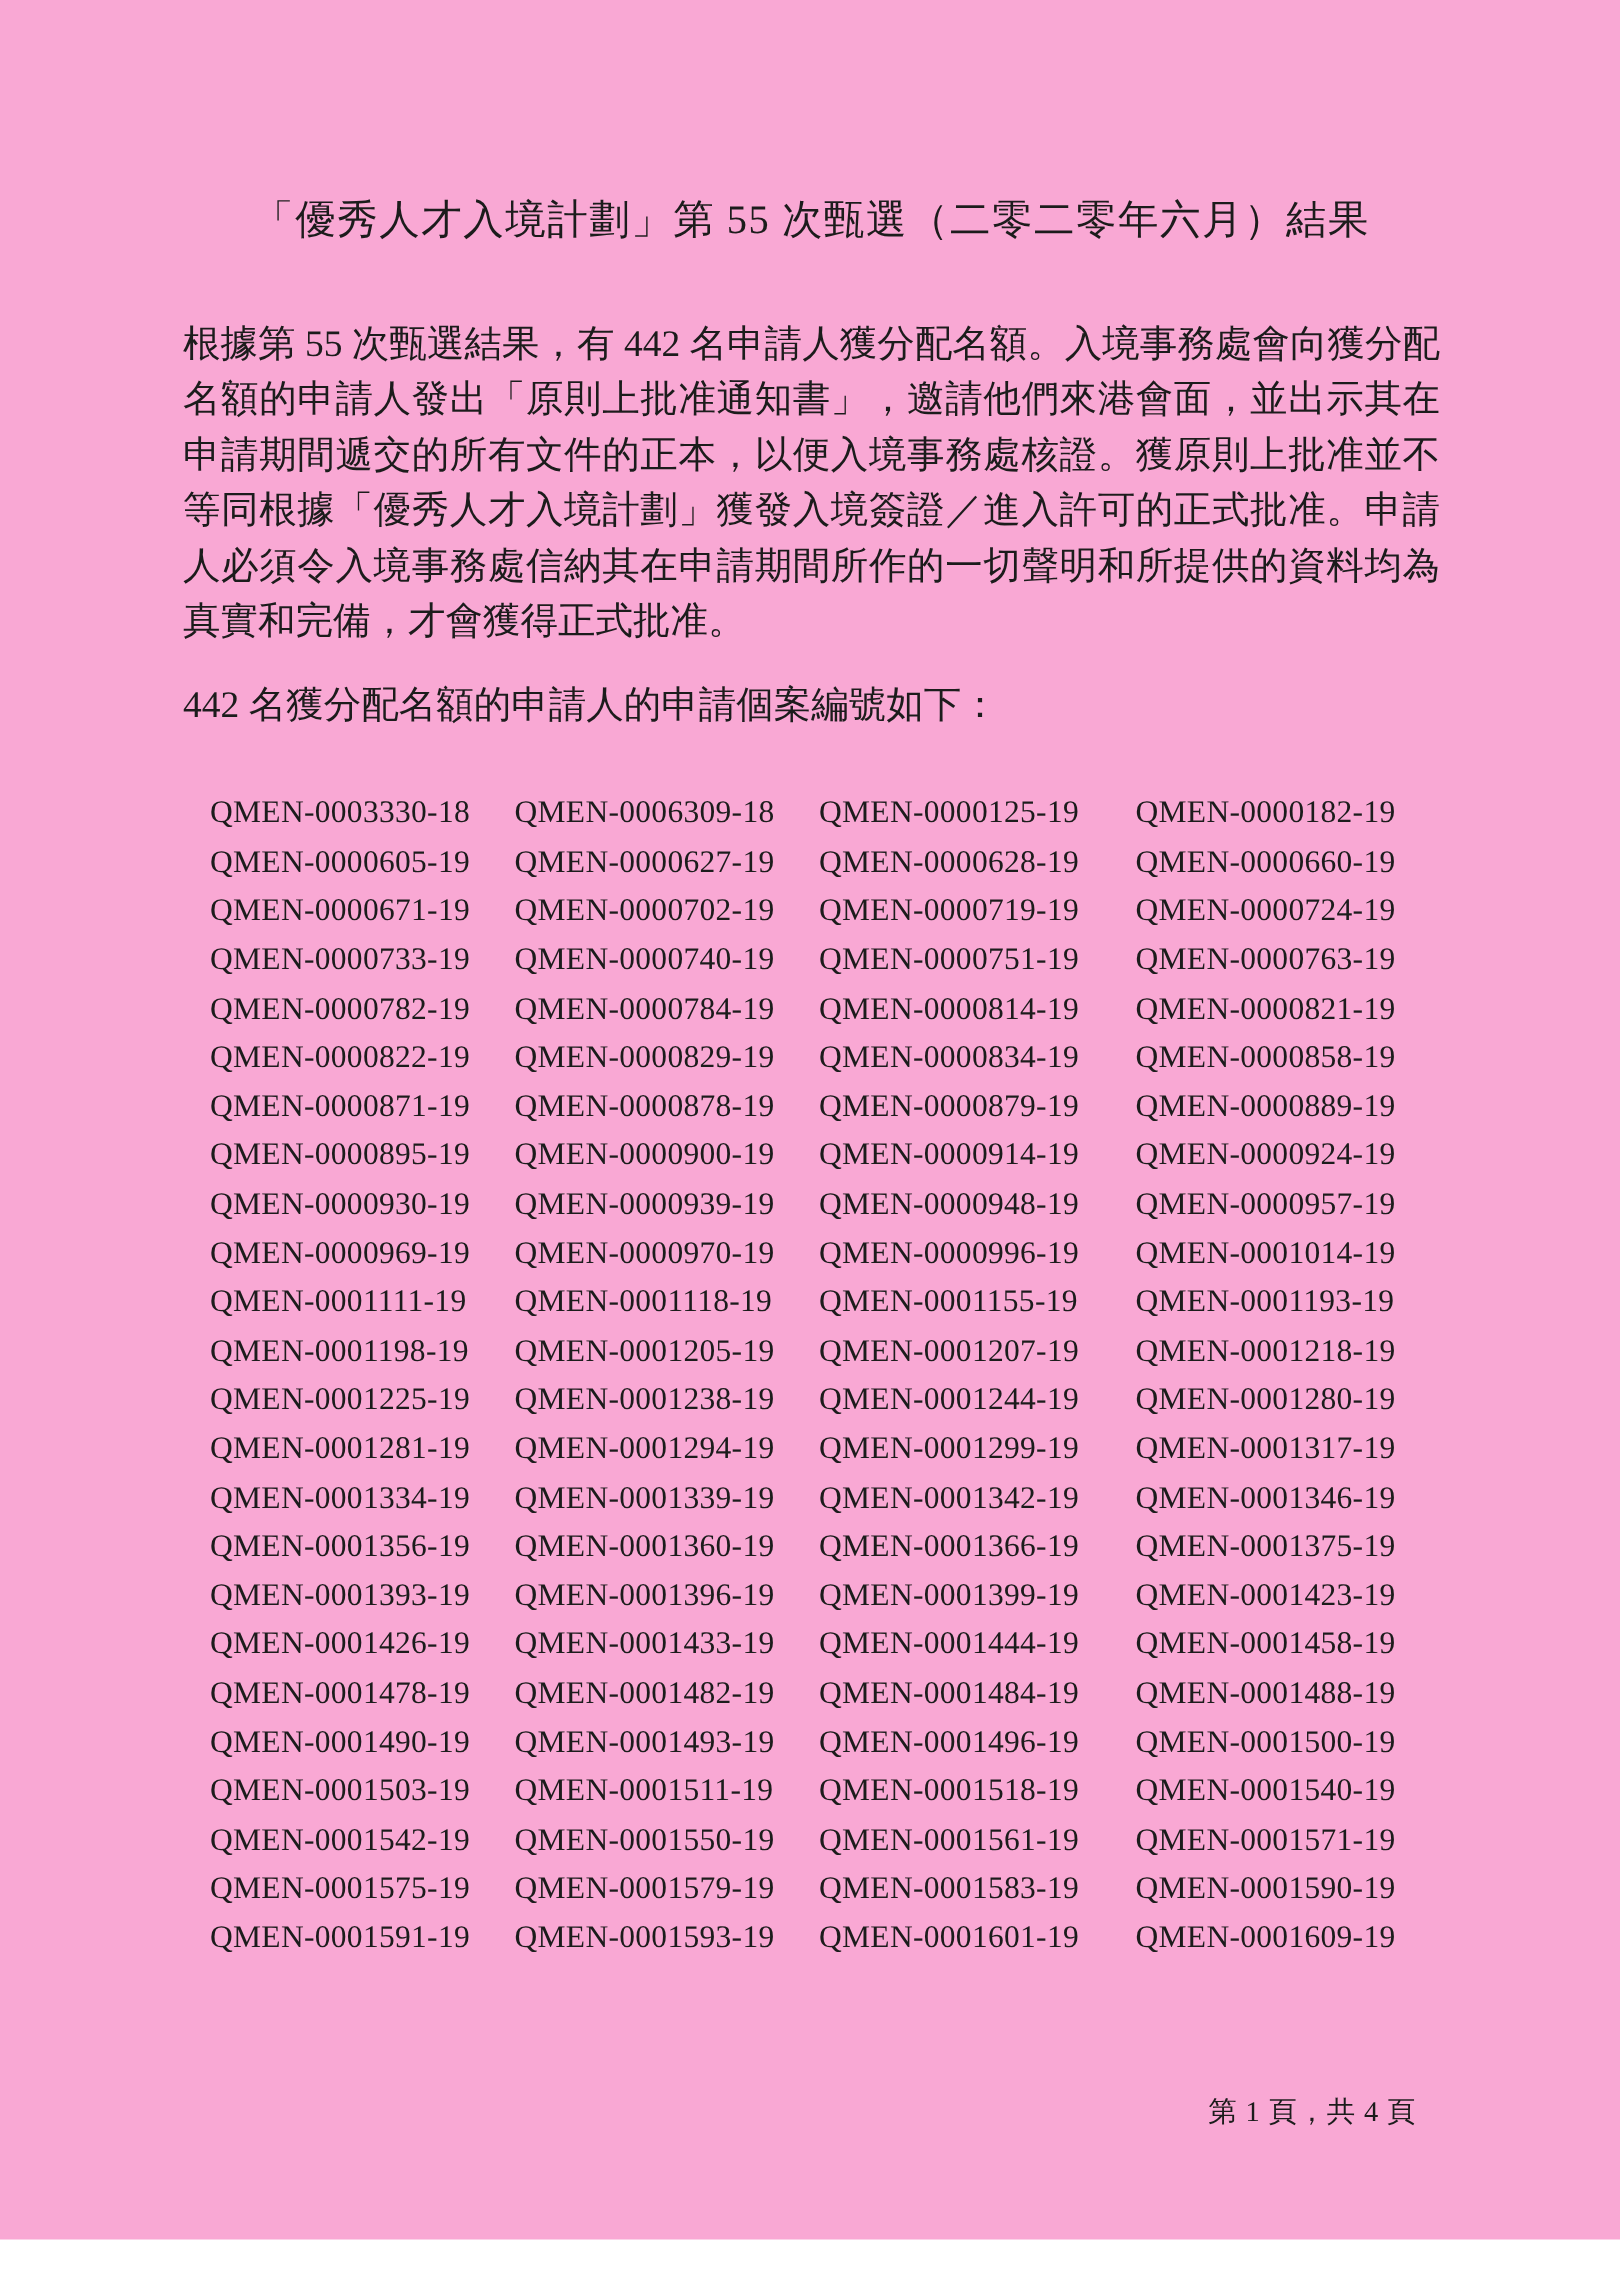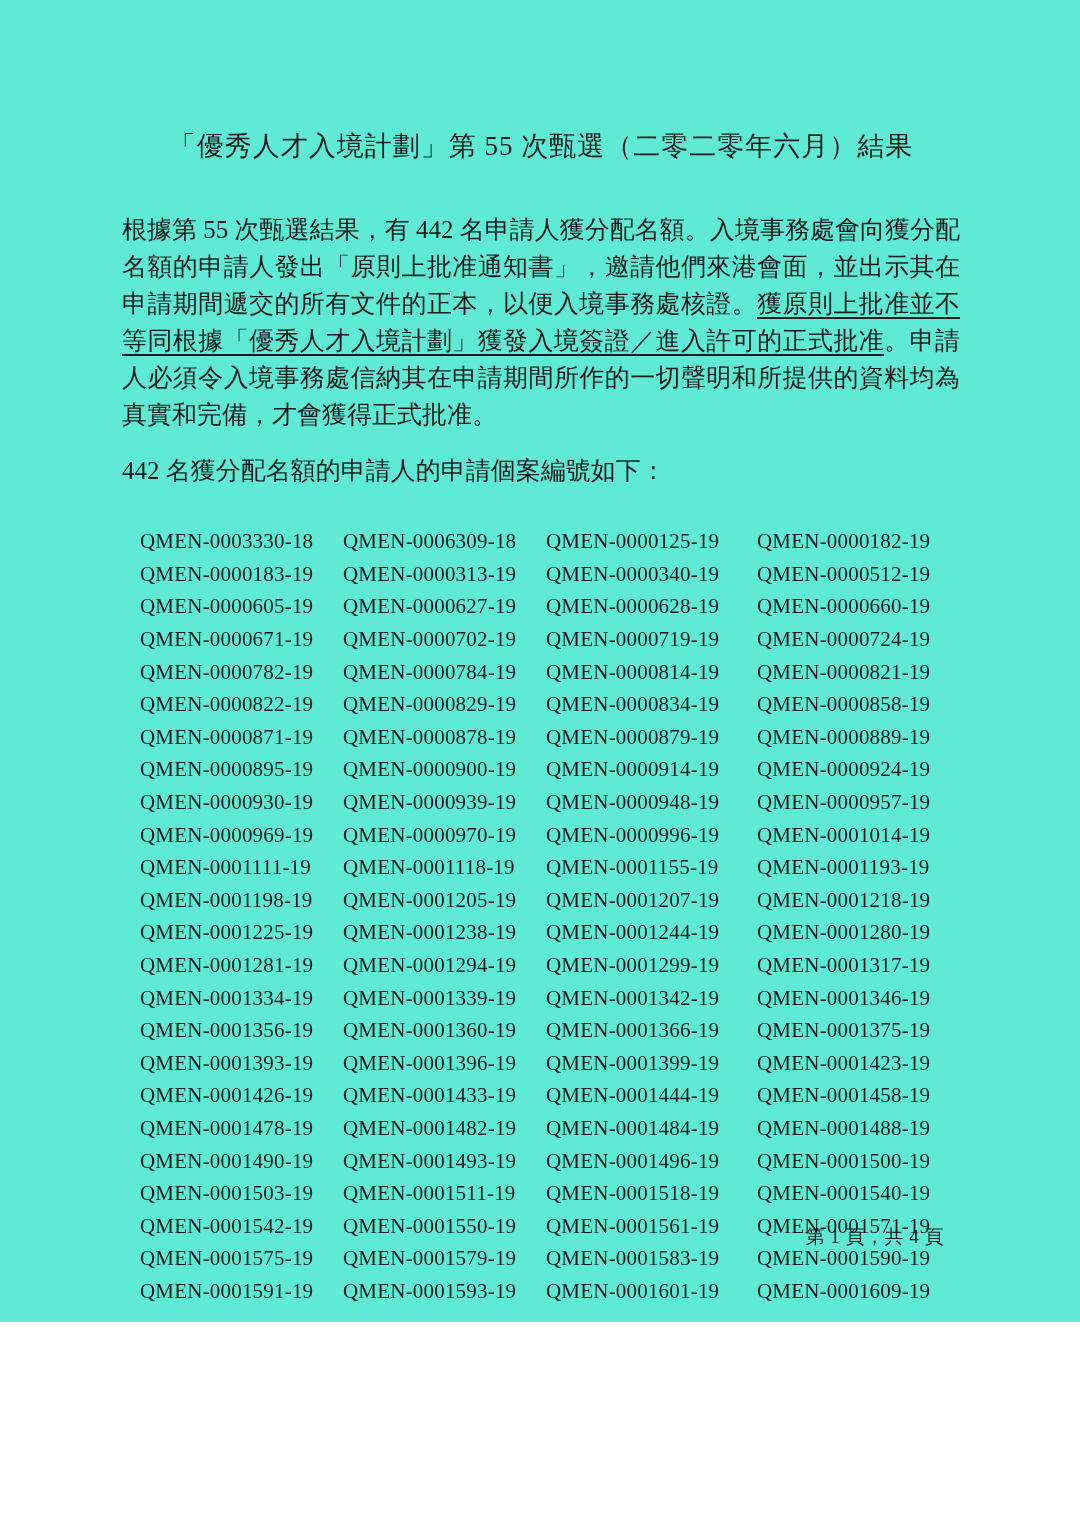--- a/index.html
+++ b/index.html
@@ -10,42 +10,41 @@
   }
   body {
     width: 1080px;
     height: 1527px;
     font-family: "Liberation Serif", "DejaVu Serif", serif;
     color: #1c1c1c;
   }
   .page {
     position: relative;
     width: 1080px;
-    height: 1322px;
+    height: 1493px;
     padding: 128px 120px 0 122px;
-    background: #5eead4;
+    background: #f9a8d4;
     overflow: hidden;
   }
   .title {
     margin: 0;
     text-align: center;
     font-size: 27px;
     font-weight: normal;
     letter-spacing: 1px;
     line-height: 1.35;
   }
   .body-text {
     margin: 47px 0 0 0;
     font-size: 25px;
     line-height: 37px;
     text-align: justify;
     text-justify: inter-ideograph;
   }
   .underline {
-    text-decoration: underline;
     text-decoration-thickness: 2px;
     text-underline-offset: 5px;
   }
   .list-intro {
     margin-top: 19px;
     text-align: left;
   }
   .case-table {
     margin: 36px 0 0 18px;
     width: 795px;
@@ -81,38 +80,38 @@
   <p class="body-text list-intro">442 名獲分配名額的申請人的申請個案編號如下：</p>
 
   <div class="case-table" id="case-table">
       <div class="case-row">
         <span class="case-cell">QMEN-0003330-18</span>
         <span class="case-cell">QMEN-0006309-18</span>
         <span class="case-cell">QMEN-0000125-19</span>
         <span class="case-cell">QMEN-0000182-19</span>
       </div>
       <div class="case-row">
-        <span class="case-cell">QMEN-0000183-19</span>
-        <span class="case-cell">QMEN-0000313-19</span>
-        <span class="case-cell">QMEN-0000340-19</span>
-        <span class="case-cell">QMEN-0000512-19</span>
-      </div>
-      <div class="case-row">
         <span class="case-cell">QMEN-0000605-19</span>
         <span class="case-cell">QMEN-0000627-19</span>
         <span class="case-cell">QMEN-0000628-19</span>
         <span class="case-cell">QMEN-0000660-19</span>
       </div>
       <div class="case-row">
         <span class="case-cell">QMEN-0000671-19</span>
         <span class="case-cell">QMEN-0000702-19</span>
         <span class="case-cell">QMEN-0000719-19</span>
         <span class="case-cell">QMEN-0000724-19</span>
       </div>
       <div class="case-row">
+        <span class="case-cell">QMEN-0000733-19</span>
+        <span class="case-cell">QMEN-0000740-19</span>
+        <span class="case-cell">QMEN-0000751-19</span>
+        <span class="case-cell">QMEN-0000763-19</span>
+      </div>
+      <div class="case-row">
         <span class="case-cell">QMEN-0000782-19</span>
         <span class="case-cell">QMEN-0000784-19</span>
         <span class="case-cell">QMEN-0000814-19</span>
         <span class="case-cell">QMEN-0000821-19</span>
       </div>
       <div class="case-row">
         <span class="case-cell">QMEN-0000822-19</span>
         <span class="case-cell">QMEN-0000829-19</span>
         <span class="case-cell">QMEN-0000834-19</span>
         <span class="case-cell">QMEN-0000858-19</span>

